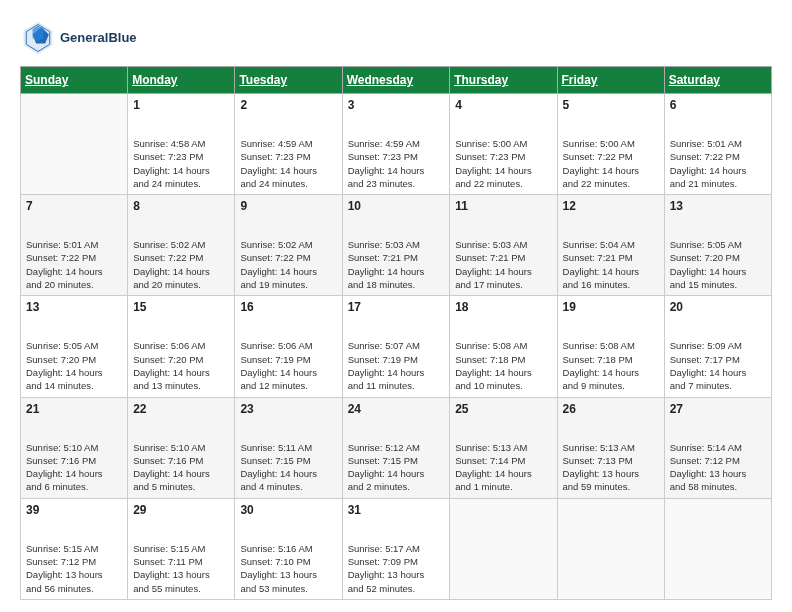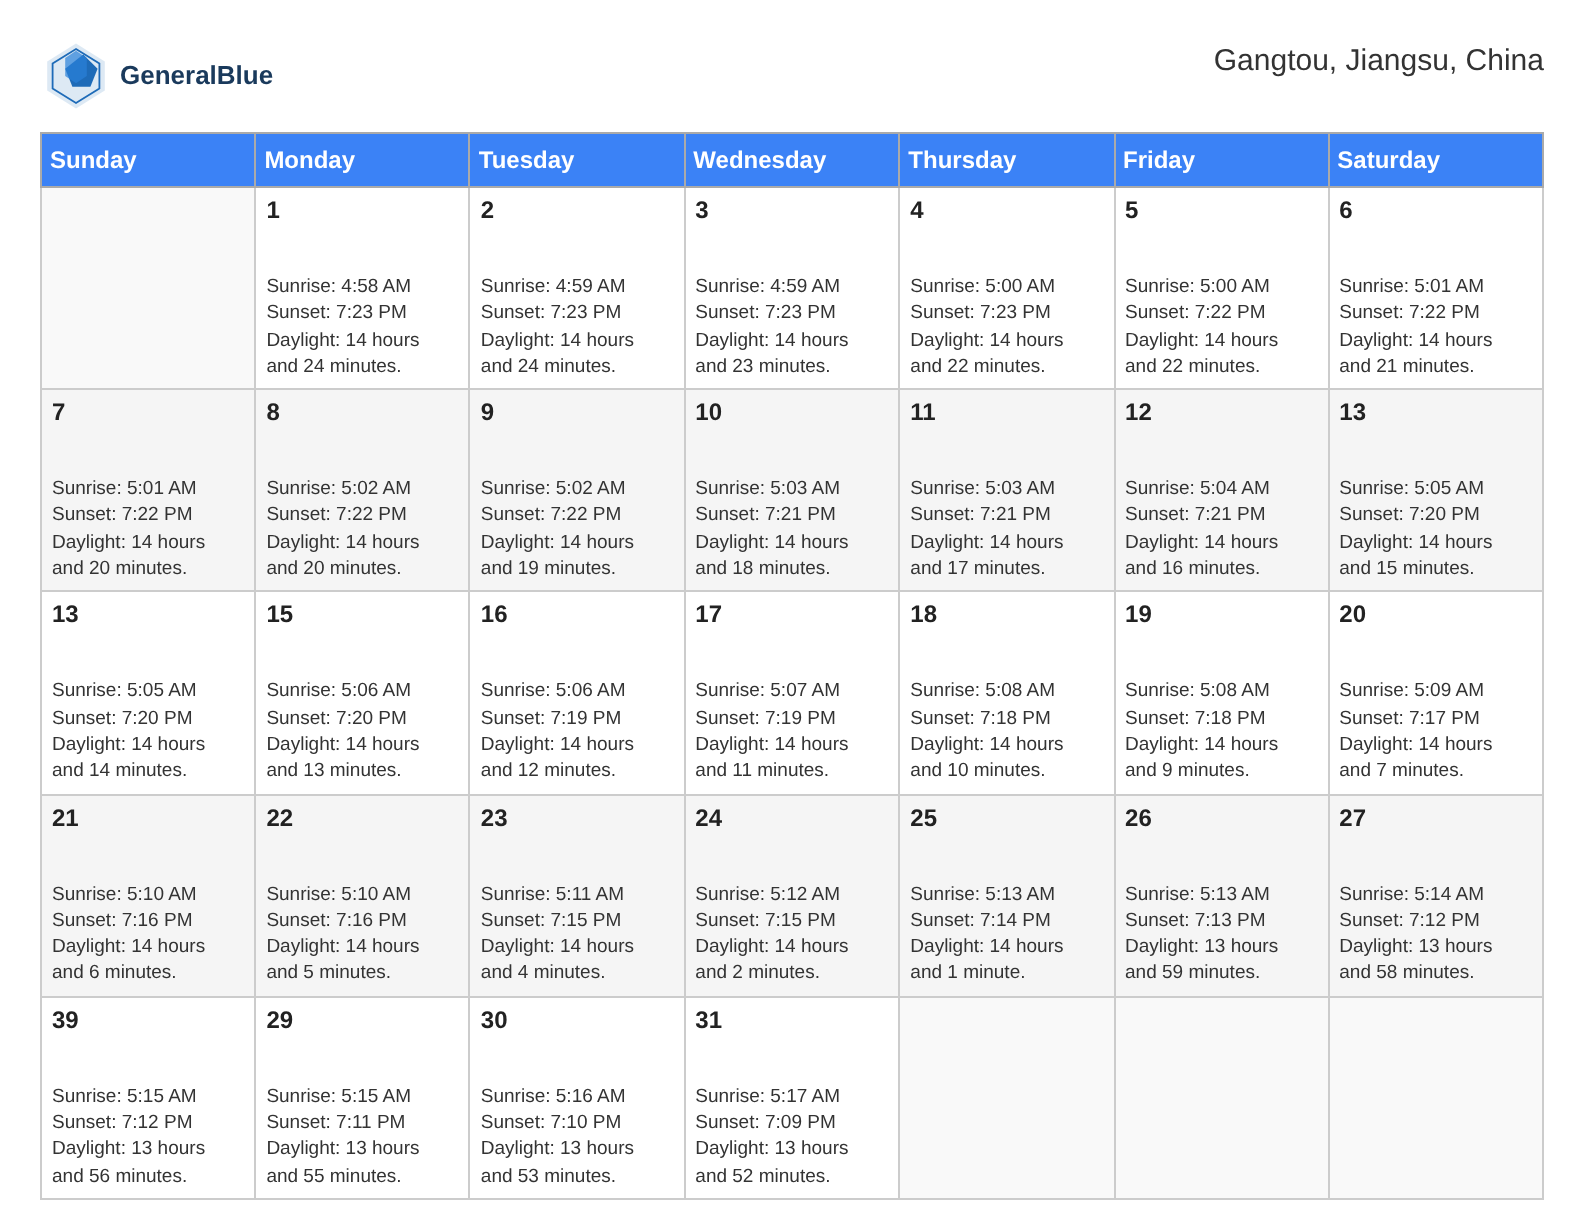--- a/index.html
+++ b/index.html
@@ -46,22 +46,23 @@
       font-size: 15px;
       color: #333;
       margin-top: 2px;
     }
     table {
       width: 100%;
       border-collapse: collapse;
       font-size: 11px;
     }
     thead tr {
-      background-color: #3b82f6;
+      background-color: #15803d;
       color: #fff;
+      text-decoration: underline;
     }
     thead th {
       padding: 6px 4px;
       text-align: left;
       font-size: 12px;
       font-weight: bold;
       border: 1px solid #aaa;
     }
     tbody tr {
       background-color: #fff;
@@ -104,21 +105,20 @@
       <polygon points="20,5 33,13 33,27 20,35 7,27 7,13" fill="none" stroke="#1e6bb8" stroke-width="1"></polygon>
       <polygon points="24,8 32,16 28,26 18,26 14,16" fill="#1e6bb8"></polygon>
       <polygon points="20,6 26,10 26,20 20,24 14,20 14,10" fill="#2980d9" opacity="0.7"></polygon>
     </svg>
     <div class="logo-text">
       <span>General</span>
       <span>Blue</span>
     </div>
   </div>
   <div class="title-block">
-    <div class="location">Gangtou, Jiangsu, China</div>
   </div>
 </div>
 
 <table>
   <thead>
     <tr>
     <th>Sunday</th>
         <th>Monday</th>
         <th>Tuesday</th>
         <th>Wednesday</th>

